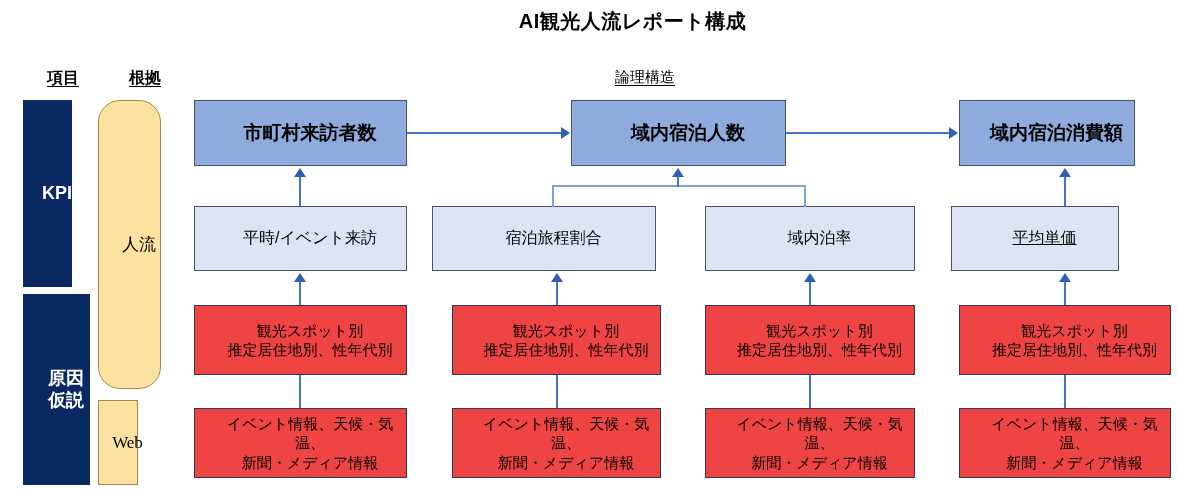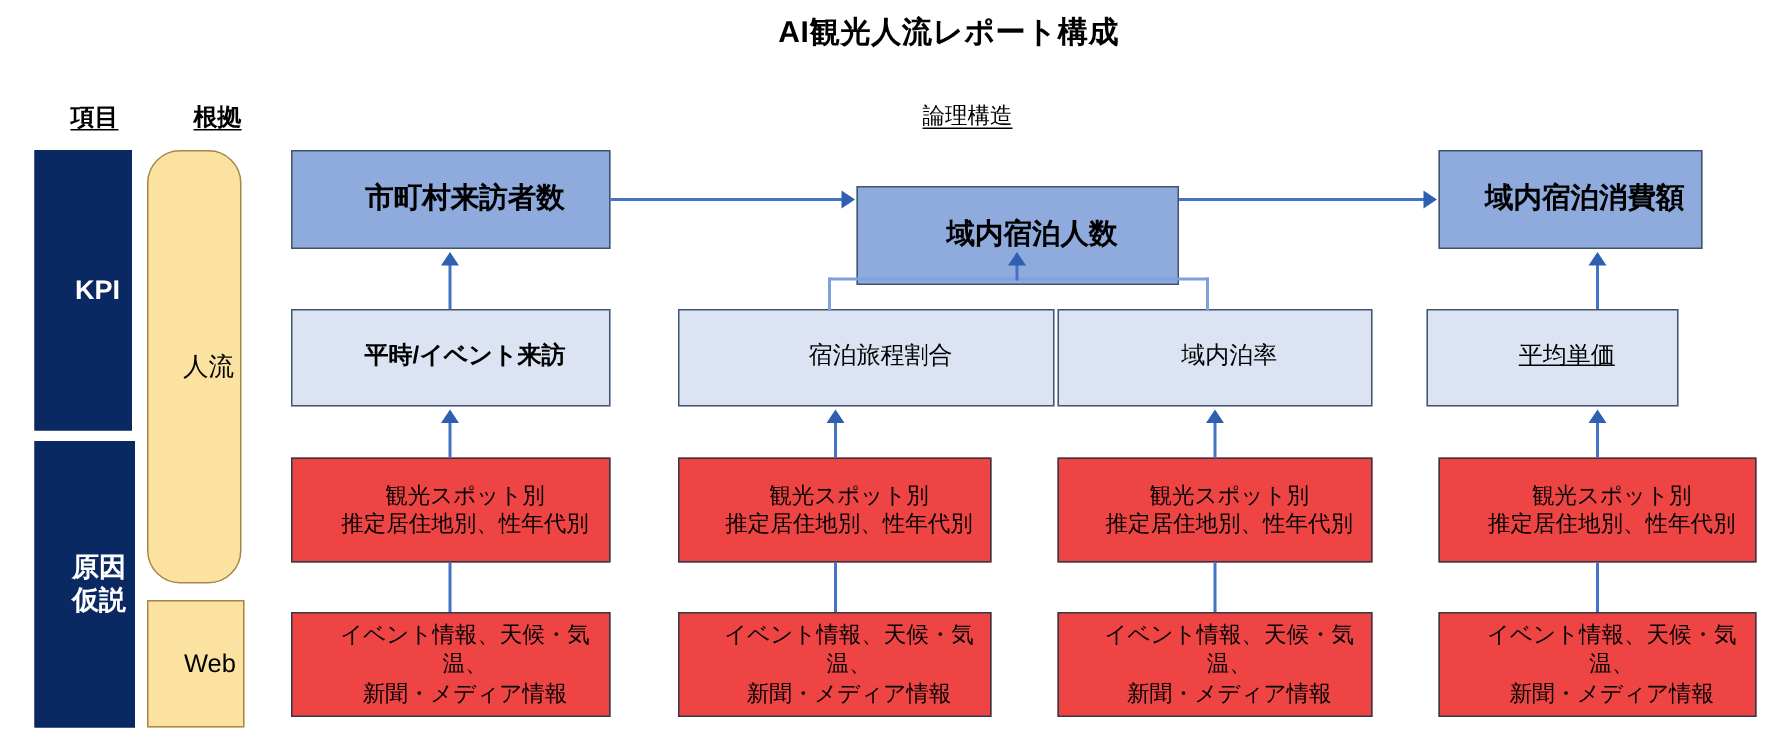--- a/index.html
+++ b/index.html
@@ -131,40 +131,40 @@
 <body>
 
 <div id="canvas">
 
   <div class="title">AI観光人流レポート構成</div>
 
   <div class="col-head" style="left:8px; top:68px; width:110px;">項目</div>
   <div class="col-head" style="left:90px; top:68px; width:110px;">根拠</div>
   <div class="col-head plain" style="left:585px; top:68px; width:120px;">論理構造</div>
 
-  <div class="box box-navy" style="left:23px; top:100px; width:65px; height:187px;">KPI</div>
+  <div class="box box-navy" style="left:23px; top:100px; width:49px; height:187px;">KPI</div>
   <div class="box box-navy" style="left:23px; top:294px; width:67px; height:191px;">
     <span style="display:block; width:42px; word-break:break-all; line-height:1.2;">原因仮説</span>
   </div>
 
   <div class="box box-yellow" style="left:98px; top:100px; width:63px; height:289px;border-radius:22px;">人流</div>
-  <div class="box box-yellow" style="left:98px; top:400px; width:65px; height:85px;">Web</div>
+  <div class="box box-yellow" style="left:98px; top:400px; width:40px; height:85px;font-family:Liberation Serif, serif;">Web</div>
 
   <div class="box box-kpi" style="left:194px; top:100px; width:213px; height:66px;">市町村来訪者数</div>
-  <div class="box box-kpi" style="left:571px; top:100px; width:215px; height:66px;margin-top:24px;">域内宿泊人数</div>
+  <div class="box box-kpi" style="left:571px; top:100px; width:215px; height:66px;">域内宿泊人数</div>
   <div class="box box-kpi" style="left:959px; top:100px; width:176px; height:66px;">域内宿泊消費額</div>
 
   <div class="hline" style="left:407px; top:132px; width:155px;"></div>
   <div class="arrow-right" style="left:561px; top:127px;"></div>
 
   <div class="hline" style="left:786px; top:132px; width:164px;"></div>
   <div class="arrow-right" style="left:949px; top:127px;"></div>
 
-  <div class="box box-driver" style="left:194px; top:206px; width:213px; height:65px;font-weight:bold;">平時/イベント来訪</div>
-  <div class="box box-driver" style="left:452px; top:206px; width:251px; height:65px;">宿泊旅程割合</div>
+  <div class="box box-driver" style="left:194px; top:206px; width:213px; height:65px;">平時/イベント来訪</div>
+  <div class="box box-driver" style="left:432px; top:206px; width:224px; height:65px;">宿泊旅程割合</div>
   <div class="box box-driver" style="left:705px; top:206px; width:210px; height:65px;">域内泊率</div>
   <div class="box box-driver" style="left:951px; top:206px; width:168px; height:65px;text-decoration:underline;">平均単価</div>
 
   <div class="vline" style="left:299px; top:176px; height:30px;"></div>
   <div class="arrow-up" style="left:294px; top:168px;"></div>
 
   <div class="bracket" style="left:552px; top:185px; width:254px; height:22px;"></div>
   <div class="vline" style="left:677px; top:176px; height:11px;"></div>
   <div class="arrow-up" style="left:672px; top:168px;"></div>
 

